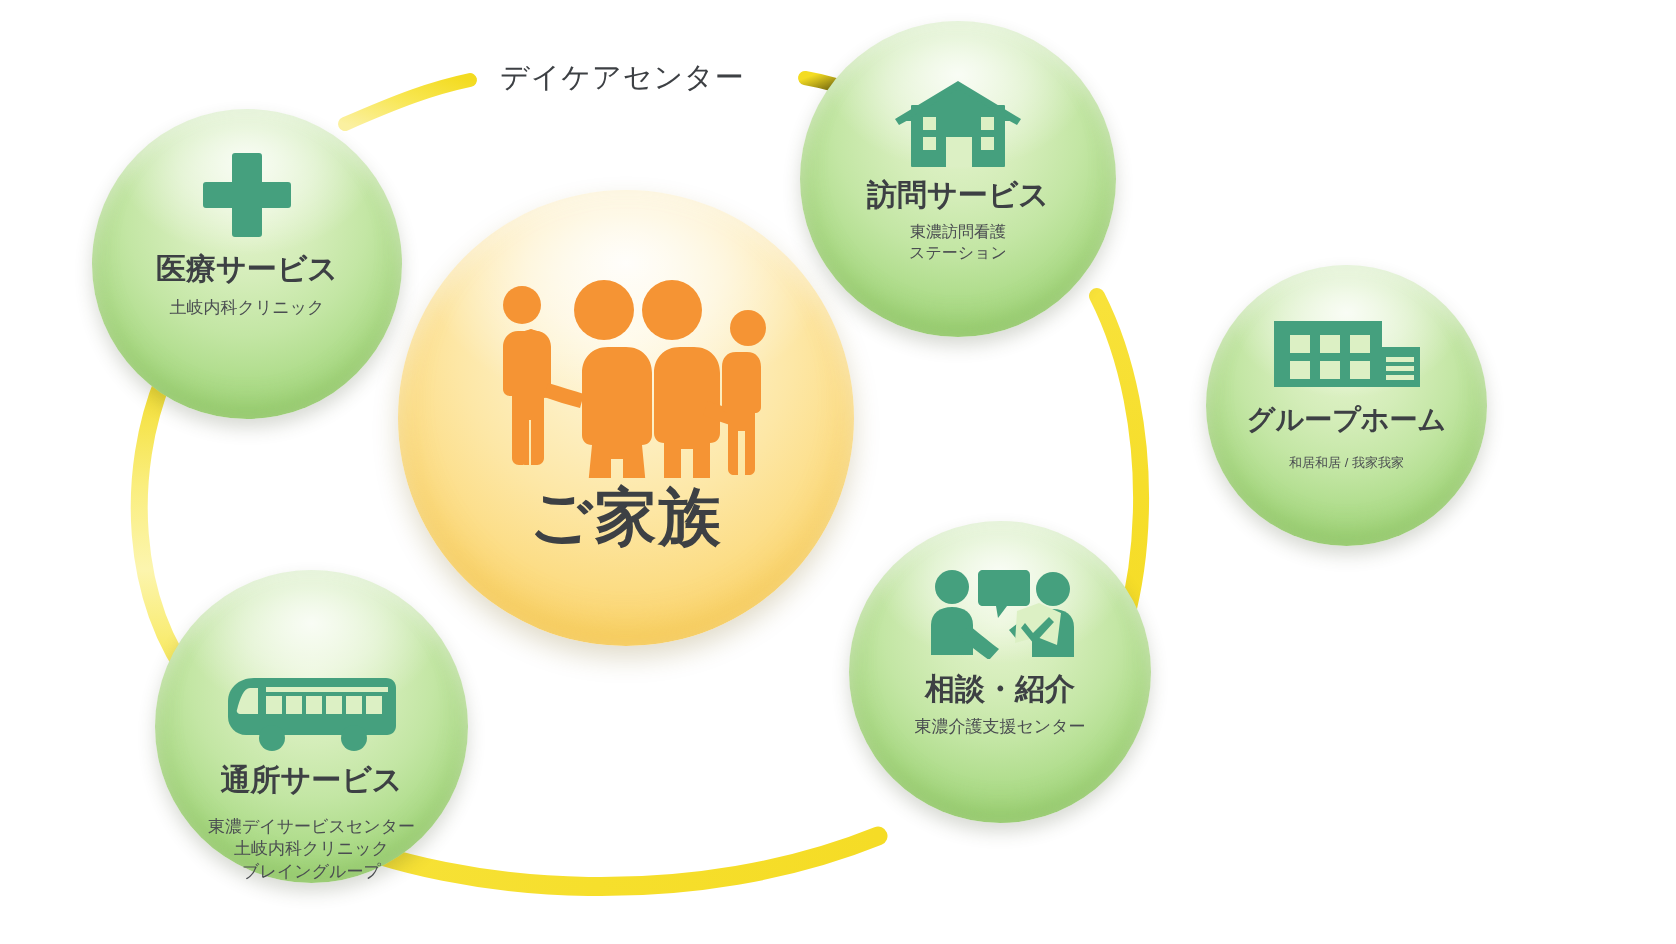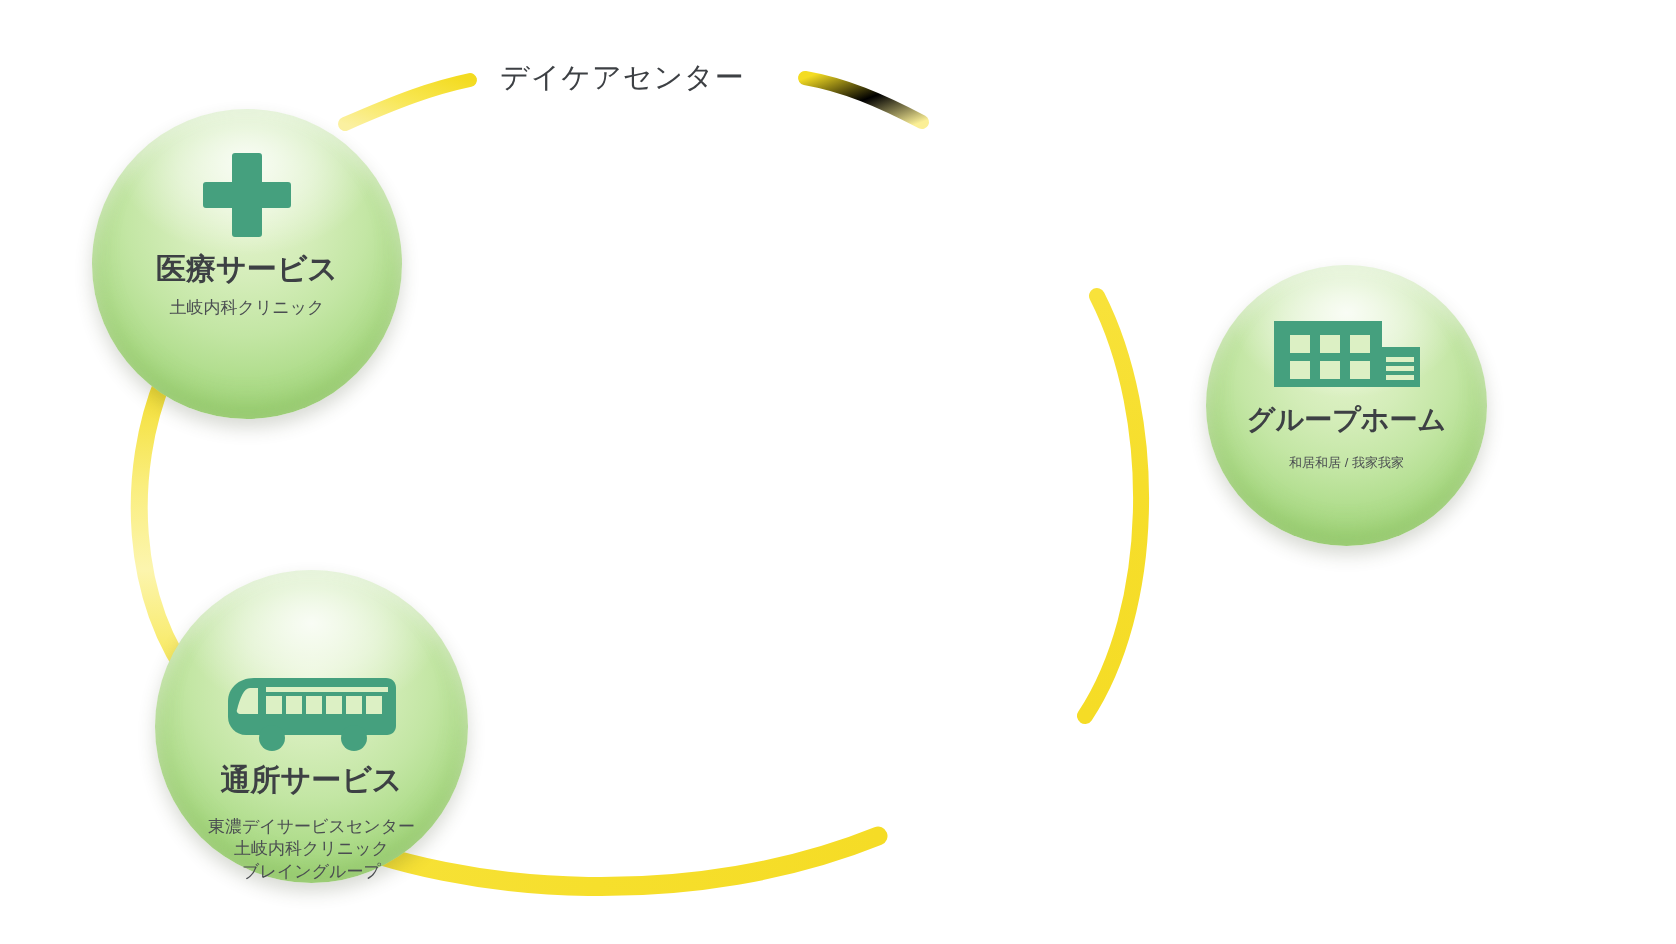--- a/index.html
+++ b/index.html
@@ -166,33 +166,86 @@
 
     <path d="M 1097,296 C 1160,420 1155,610 1085,716" fill="none" stroke="url(#gradRight)" stroke-width="16" stroke-linecap="round"></path>
 
     <path d="M 345,124 C 400,100 432,88 470,80" fill="none" stroke="url(#segTL)" stroke-width="14" stroke-linecap="round"></path>
 
     <path d="M 805,78 C 845,85 880,100 922,122" fill="none" stroke="url(#segTR)" stroke-width="14" stroke-linecap="round"></path>
   </svg>
 
   <div class="group-label">デイケアセンター</div>
 
+  <div class="bubble bubble-yellow" id="bubble-family">
+    <div class="icon-wrap">
+      <svg width="280" height="205" viewBox="0 0 280 205">
+        <g fill="#F59434">
+
+          <circle cx="36" cy="32" r="19"></circle>
+          <path d="M36 56 c-16 0 -25 9 -25 23 l0 38 c0 5 3 8 7 8 l0 60 c0 4 3 7 7 7 l4 0 0-45 4 0 0 45 4 0 c4 0 7-3 7-7 l0-60 c4 0 7-3 7-8 l0-38 c0-14 -9-23 -25-23 z" transform="translate(14,0)"></path>
+
+          <path d="M22 58 h28 c9 0 15 7 15 16 v42 c0 4-3 7-7 7 h-2 v62 c0 4-3 7-7 7 h-4 v-46 h-8 v46 h-4 c-4 0-7-3-7-7 v-62 h-2 c-4 0-7-3-7-7 v-42 c0-9 6-16 15-16 z"></path>
+
+          <path d="M62 110 c14 4 26 8 36 11 l-4 14 c-12-3-24-7-36-11 z"></path>
+
+          <circle cx="118" cy="37" r="30"></circle>
+          <path d="M96 74 h44 c16 0 26 11 26 26 v62 c0 6-4 10-10 10 l6 62 c1 6-3 10-9 10 h-16 v-58 h-12 v58 h-16 c-6 0-10-4-9-10 l6-62 c-6 0-10-4-10-10 v-62 c0-15 10-26 26-26 z"></path>
+
+          <circle cx="186" cy="37" r="30"></circle>
+          <path d="M164 74 h44 c16 0 26 11 26 26 v60 c0 6-4 10-10 10 v72 c0 5-4 8-9 8 h-8 v-74 h-12 v74 h-8 c-5 0-9-3-9-8 v-72 c-6 0-10-4-10-10 v-60 c0-15 10-26 26-26 z"></path>
+
+          <path d="M222 128 c12 4 22 8 30 11 l-5 14 c-10-3-20-7-30-11 z"></path>
+
+          <circle cx="262" cy="55" r="18"></circle>
+          <path d="M249 79 h26 c9 0 14 6 14 15 v40 c0 4-3 6-6 6 v56 c0 4-3 6-6 6 h-4 v-44 h-7 v44 h-4 c-3 0-6-2-6-6 v-56 c-3 0-6-2-6-6 v-40 c0-9 5-15 14-15 z" transform="translate(-14,0)"></path>
+        </g>
+      </svg>
+    </div>
+    <div class="title">ご家族</div>
+  </div>
 
   <div class="bubble bubble-green" id="bubble-medical">
     <div class="icon-wrap">
       <svg width="92" height="88" viewBox="0 0 92 88">
         <path fill="#45A07E" d="M34 2 h24 a3 3 0 0 1 3 3 v26 h26 a3 3 0 0 1 3 3 v20 a3 3 0 0 1 -3 3 h-26 v26 a3 3 0 0 1 -3 3 h-24 a3 3 0 0 1 -3 -3 v-26 h-26 a3 3 0 0 1 -3 -3 v-20 a3 3 0 0 1 3 -3 h26 v-26 a3 3 0 0 1 3 -3 z"></path>
       </svg>
     </div>
     <div class="title">医療サービス</div>
     <div class="sub">
       <div>土岐内科クリニック</div>
     </div>
   </div>
 
+  <div class="bubble bubble-green" id="bubble-visit">
+    <div class="icon-wrap">
+      <svg width="130" height="90" viewBox="0 0 130 90">
+        <g fill="#45A07E">
+
+          <path d="M65 2 L128 40 L124 46 L65 14 L6 46 L2 40 Z"></path>
+
+          <rect x="18" y="26" width="94" height="62" rx="1"></rect>
+
+          <path d="M65 10 L118 42 L12 42 Z"></path>
+        </g>
+        <g fill="#DCF0C4">
+          <rect x="30" y="38" width="13" height="13"></rect>
+          <rect x="30" y="58" width="13" height="13"></rect>
+          <rect x="88" y="38" width="13" height="13"></rect>
+          <rect x="88" y="58" width="13" height="13"></rect>
+          <rect x="53" y="58" width="26" height="30"></rect>
+        </g>
+      </svg>
+    </div>
+    <div class="title">訪問サービス</div>
+    <div class="sub">
+      <div>東濃訪問看護</div>
+      <div>ステーション</div>
+    </div>
+  </div>
 
   <div class="bubble bubble-green" id="bubble-grouphome">
     <div class="icon-wrap">
       <svg width="150" height="88" viewBox="0 0 150 88">
         <g fill="#45A07E">
           <rect x="2" y="12" width="108" height="66"></rect>
           <rect x="104" y="38" width="44" height="40"></rect>
         </g>
         <g fill="#DCF0C4">
           <rect x="18" y="26" width="20" height="18"></rect>
@@ -239,14 +292,45 @@
       </svg>
     </div>
     <div class="title">通所サービス</div>
     <div class="sub">
       <div>東濃デイサービスセンター</div>
       <div>土岐内科クリニック</div>
       <div>ブレイングループ</div>
     </div>
   </div>
 
+  <div class="bubble bubble-green" id="bubble-consult">
+    <div class="icon-wrap">
+      <svg width="150" height="92" viewBox="0 0 150 92">
+        <g fill="#45A07E">
+
+          <circle cx="27" cy="20" r="17"></circle>
+
+          <path d="M6 58 c0-12 9-18 21-18 c12 0 21 6 21 18 v30 h-42 z"></path>
+
+          <path d="M44 58 c12 10 22 18 30 24 l-10 11 c-10-7-20-15-30-24 z"></path>
+
+          <path d="M58 3 h42 c3 0 5 2 5 5 v26 c0 3-2 5-5 5 h-18 l-9 12 -2-12 h-13 c-3 0-5-2-5-5 v-26 c0-3 2-5 5-5 z"></path>
+
+          <circle cx="128" cy="22" r="17"></circle>
+
+          <path d="M107 60 c0-12 9-18 21-18 c12 0 21 6 21 18 v30 h-42 z"></path>
+
+          <path d="M108 46 c-10 6-18 12-24 17 l9 11 c7-5 15-10 24-16 z"></path>
+        </g>
+
+        <g fill="#DCF0C4">
+          <path d="M92 44 l22-8 l22 10 l-4 32 l-20 -8 l-22 6 z"></path>
+        </g>
+        <path fill="#45A07E" d="M100 56 l8 10 l16 -16 l5 5 l-20 22 l-13 -16 z"></path>
+      </svg>
+    </div>
+    <div class="title">相談・紹介</div>
+    <div class="sub">
+      <div>東濃介護支援センター</div>
+    </div>
+  </div>
 
 </div>
 
 </body></html>

